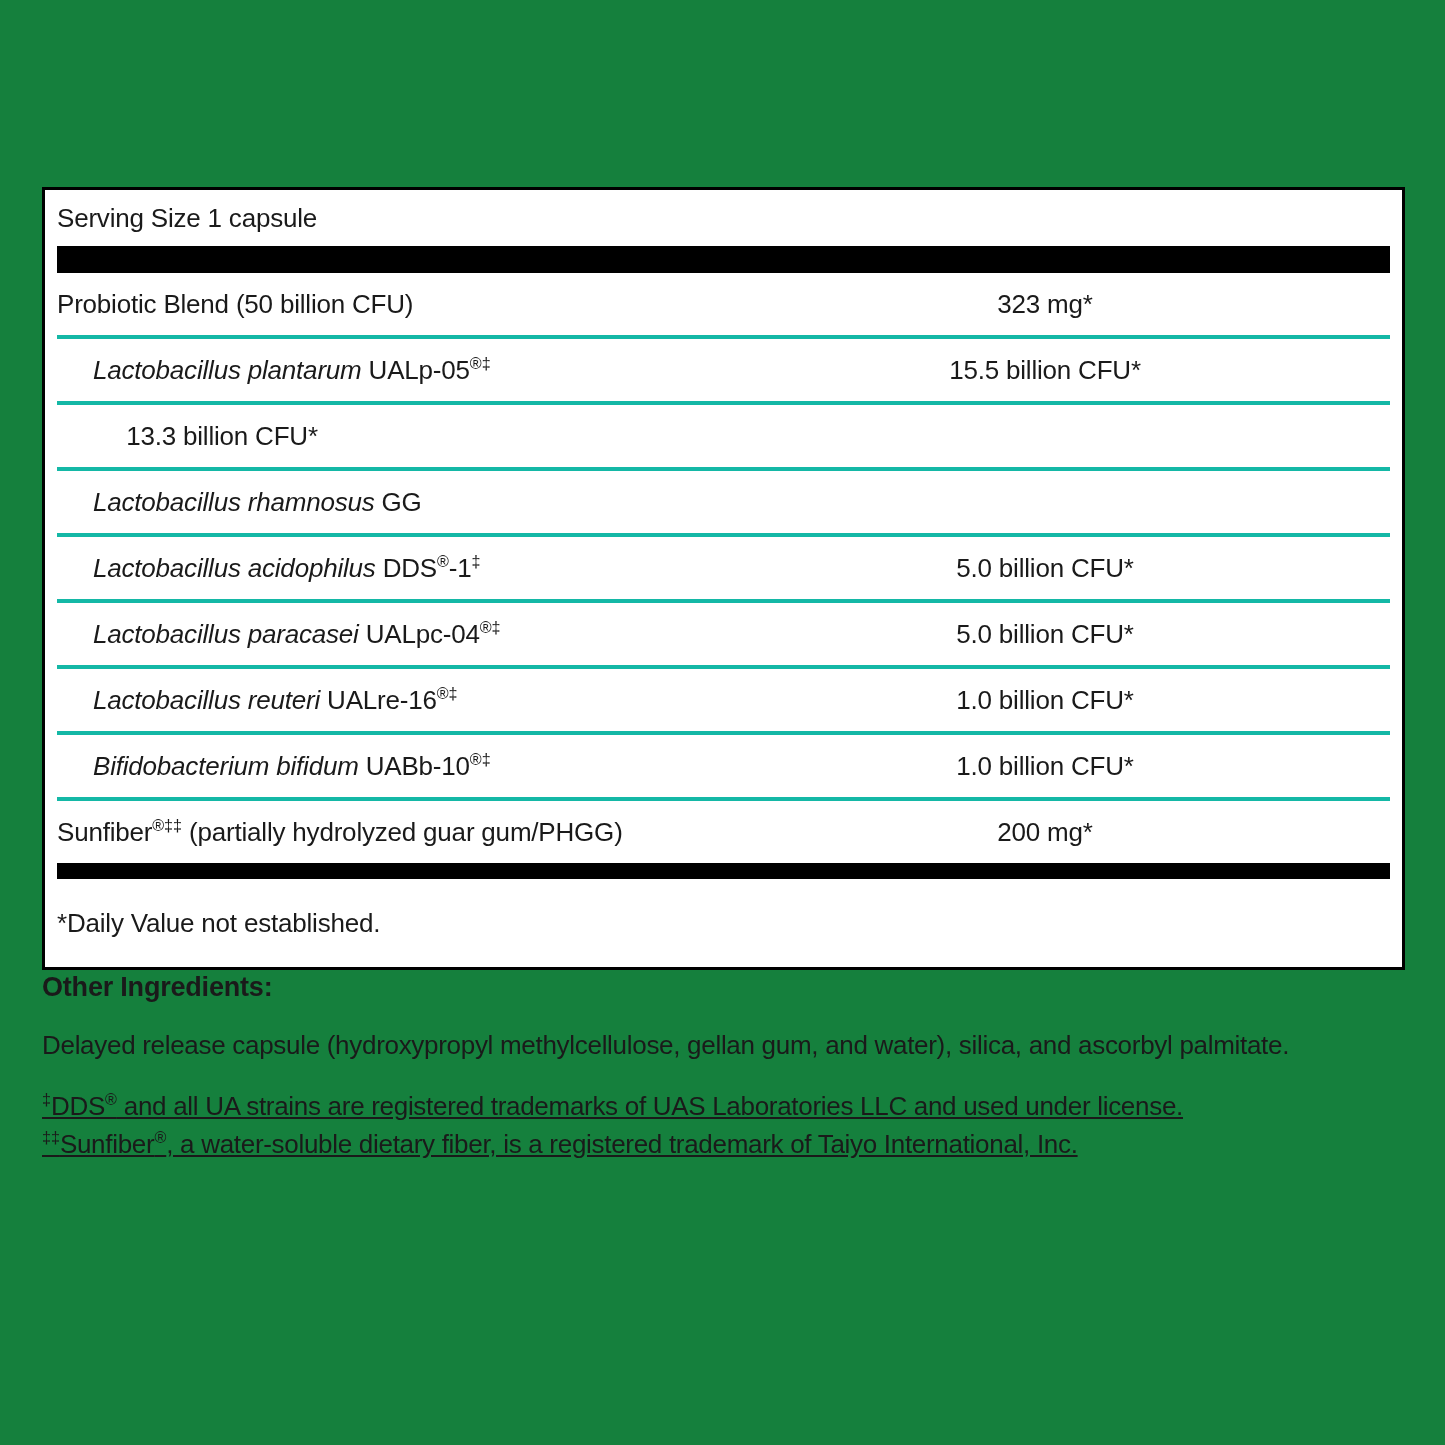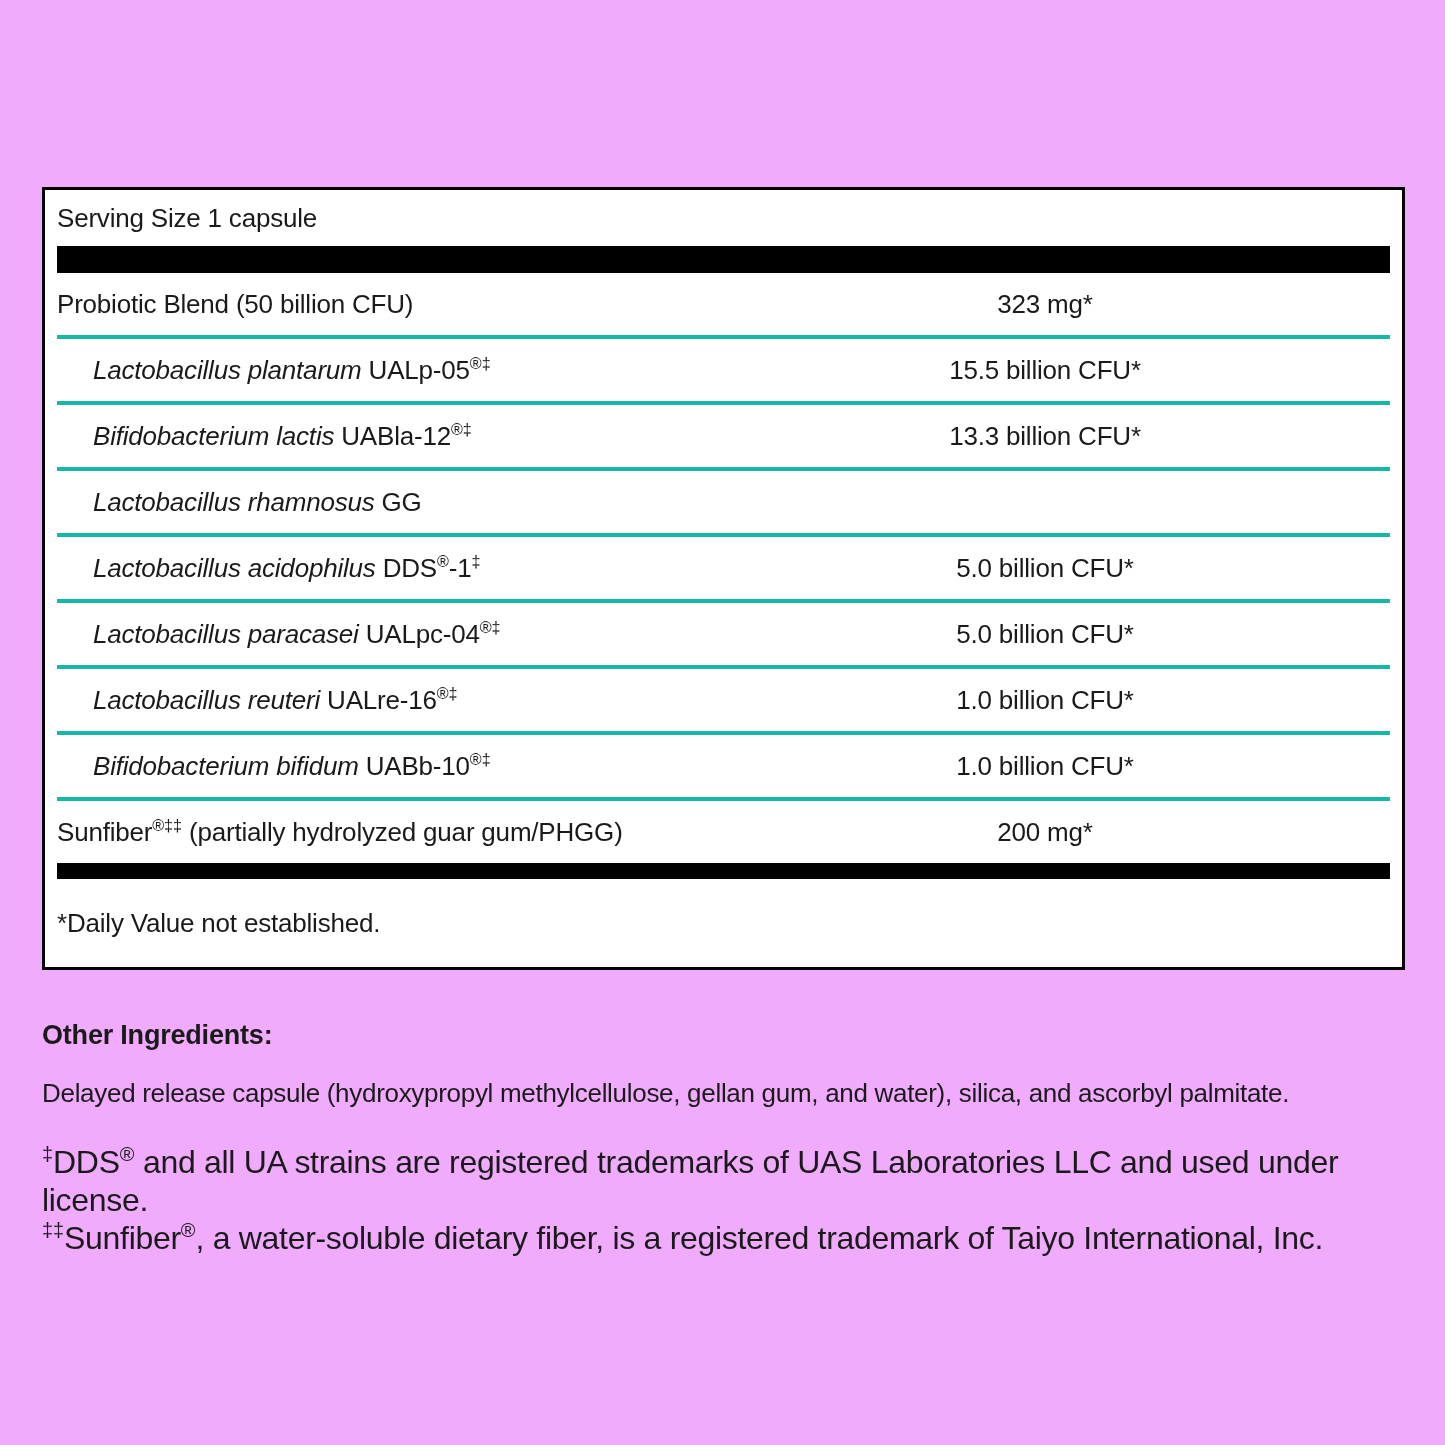--- a/index.html
+++ b/index.html
@@ -7,21 +7,21 @@
     padding: 0;
     background: #ffffff;
     font-family: "Liberation Sans", sans-serif;
     color: #1a1a1a;
   }
   .page {
     width: 1445px;
     height: 1445px;
     box-sizing: border-box;
     padding: 187px 40px 0 42px;
-    background: #f0abfc;
+    background: #15803d;
     overflow: hidden;
   }
   .panel {
     width: 1363px;
     box-sizing: border-box;
     border: 3px solid #000;
     padding: 0 12px;
     background: #fff;
   }
   .serving-row {
@@ -71,37 +71,37 @@
     letter-spacing: 0;
   }
   .dv-note {
     height: 88px;
     display: flex;
     align-items: center;
     font-size: 26px;
     letter-spacing: -0.2px;
   }
   .other-heading {
-    margin-top: 48px;
     font-weight: bold;
     font-size: 27px;
     line-height: 34px;
     letter-spacing: -0.2px;
   }
   .other-text {
     margin: 23px 0 4px 0;
     font-size: 26px;
     line-height: 36px;
     letter-spacing: -0.3px;
   }
   .footnotes {
-    margin-top: 32px;
-    font-size: 32px;
+    margin-top: 24px;
+    font-size: 26px;
     line-height: 38px;
     letter-spacing: -0.3px;
+    text-decoration: underline;
   }
 </style>
 </head>
 <body>
 
 <div class="page">
 
   <div class="panel">
 
     <div class="serving-row">
@@ -119,21 +119,20 @@
         <span class="name"><span>Probiotic Blend (50 billion CFU)</span></span>
         <span class="amount">323 mg*</span>
       </div>
 
       <div class="row indent">
         <span class="name"><span class="seg-i">Lactobacillus plantarum</span><span> UALp-05</span><span class="seg-sup">®‡</span></span>
         <span class="amount">15.5 billion CFU*</span>
       </div>
 
       <div class="row indent">
-        <span class="name"><span class="seg-i">Bifidobacterium lactis</span><span> UABla-12</span><span class="seg-sup">®‡</span></span>
         <span class="amount">13.3 billion CFU*</span>
       </div>
 
       <div class="row indent">
         <span class="name"><span class="seg-i">Lactobacillus rhamnosus</span><span> GG</span></span>
       </div>
 
       <div class="row indent">
         <span class="name"><span class="seg-i">Lactobacillus acidophilus</span><span> DDS</span><span class="seg-sup">®</span><span>-1</span><span class="seg-sup">‡</span></span>
         <span class="amount">5.0 billion CFU*</span>

